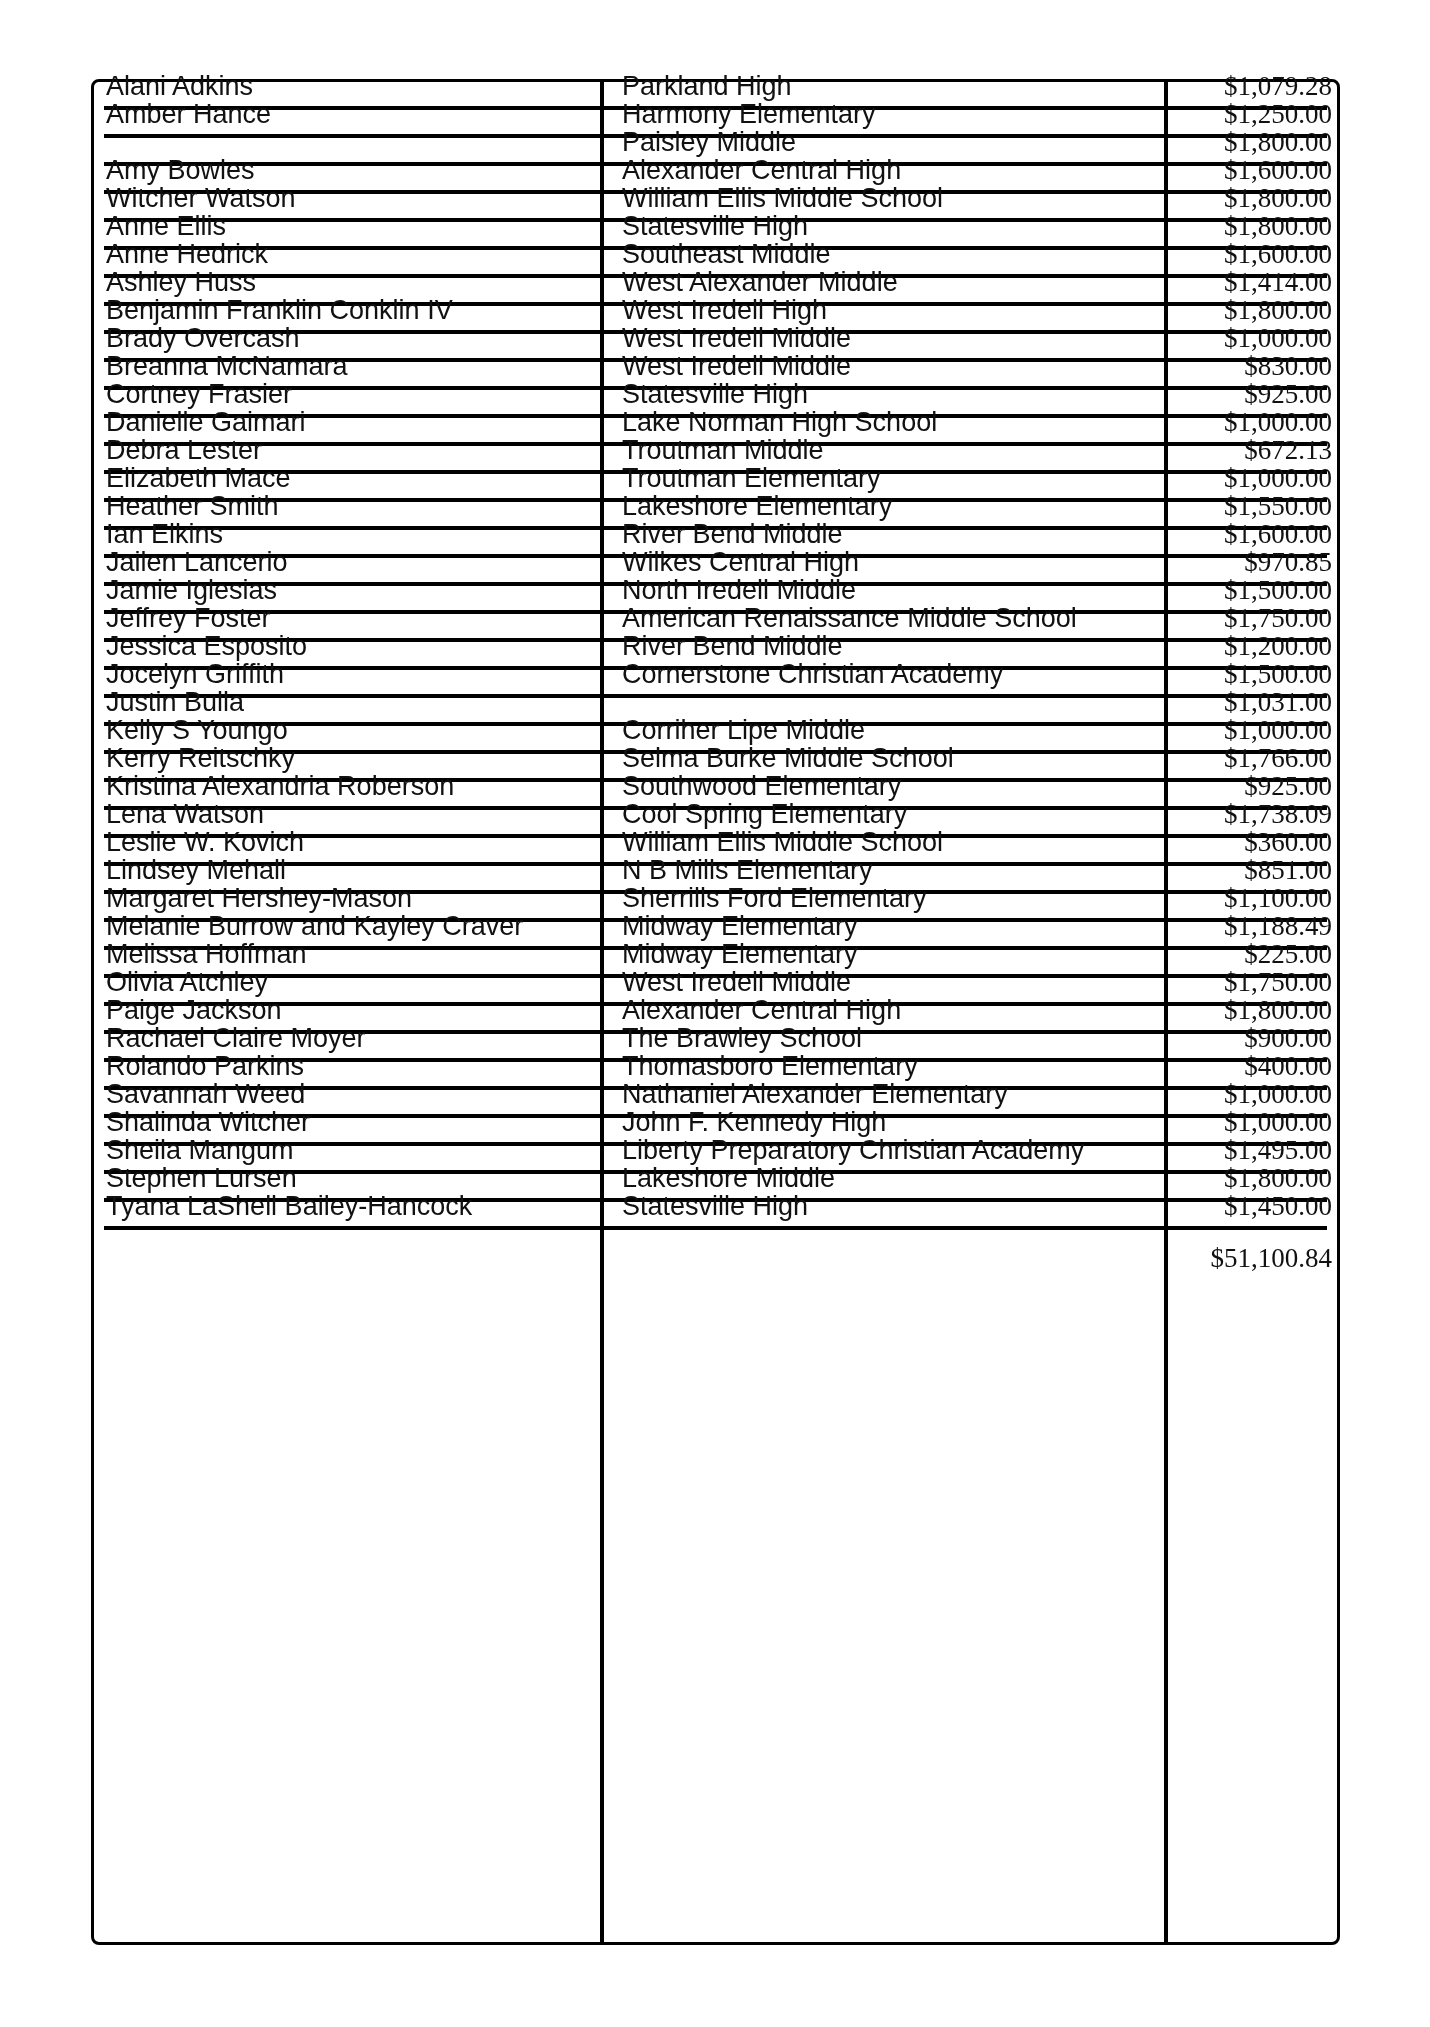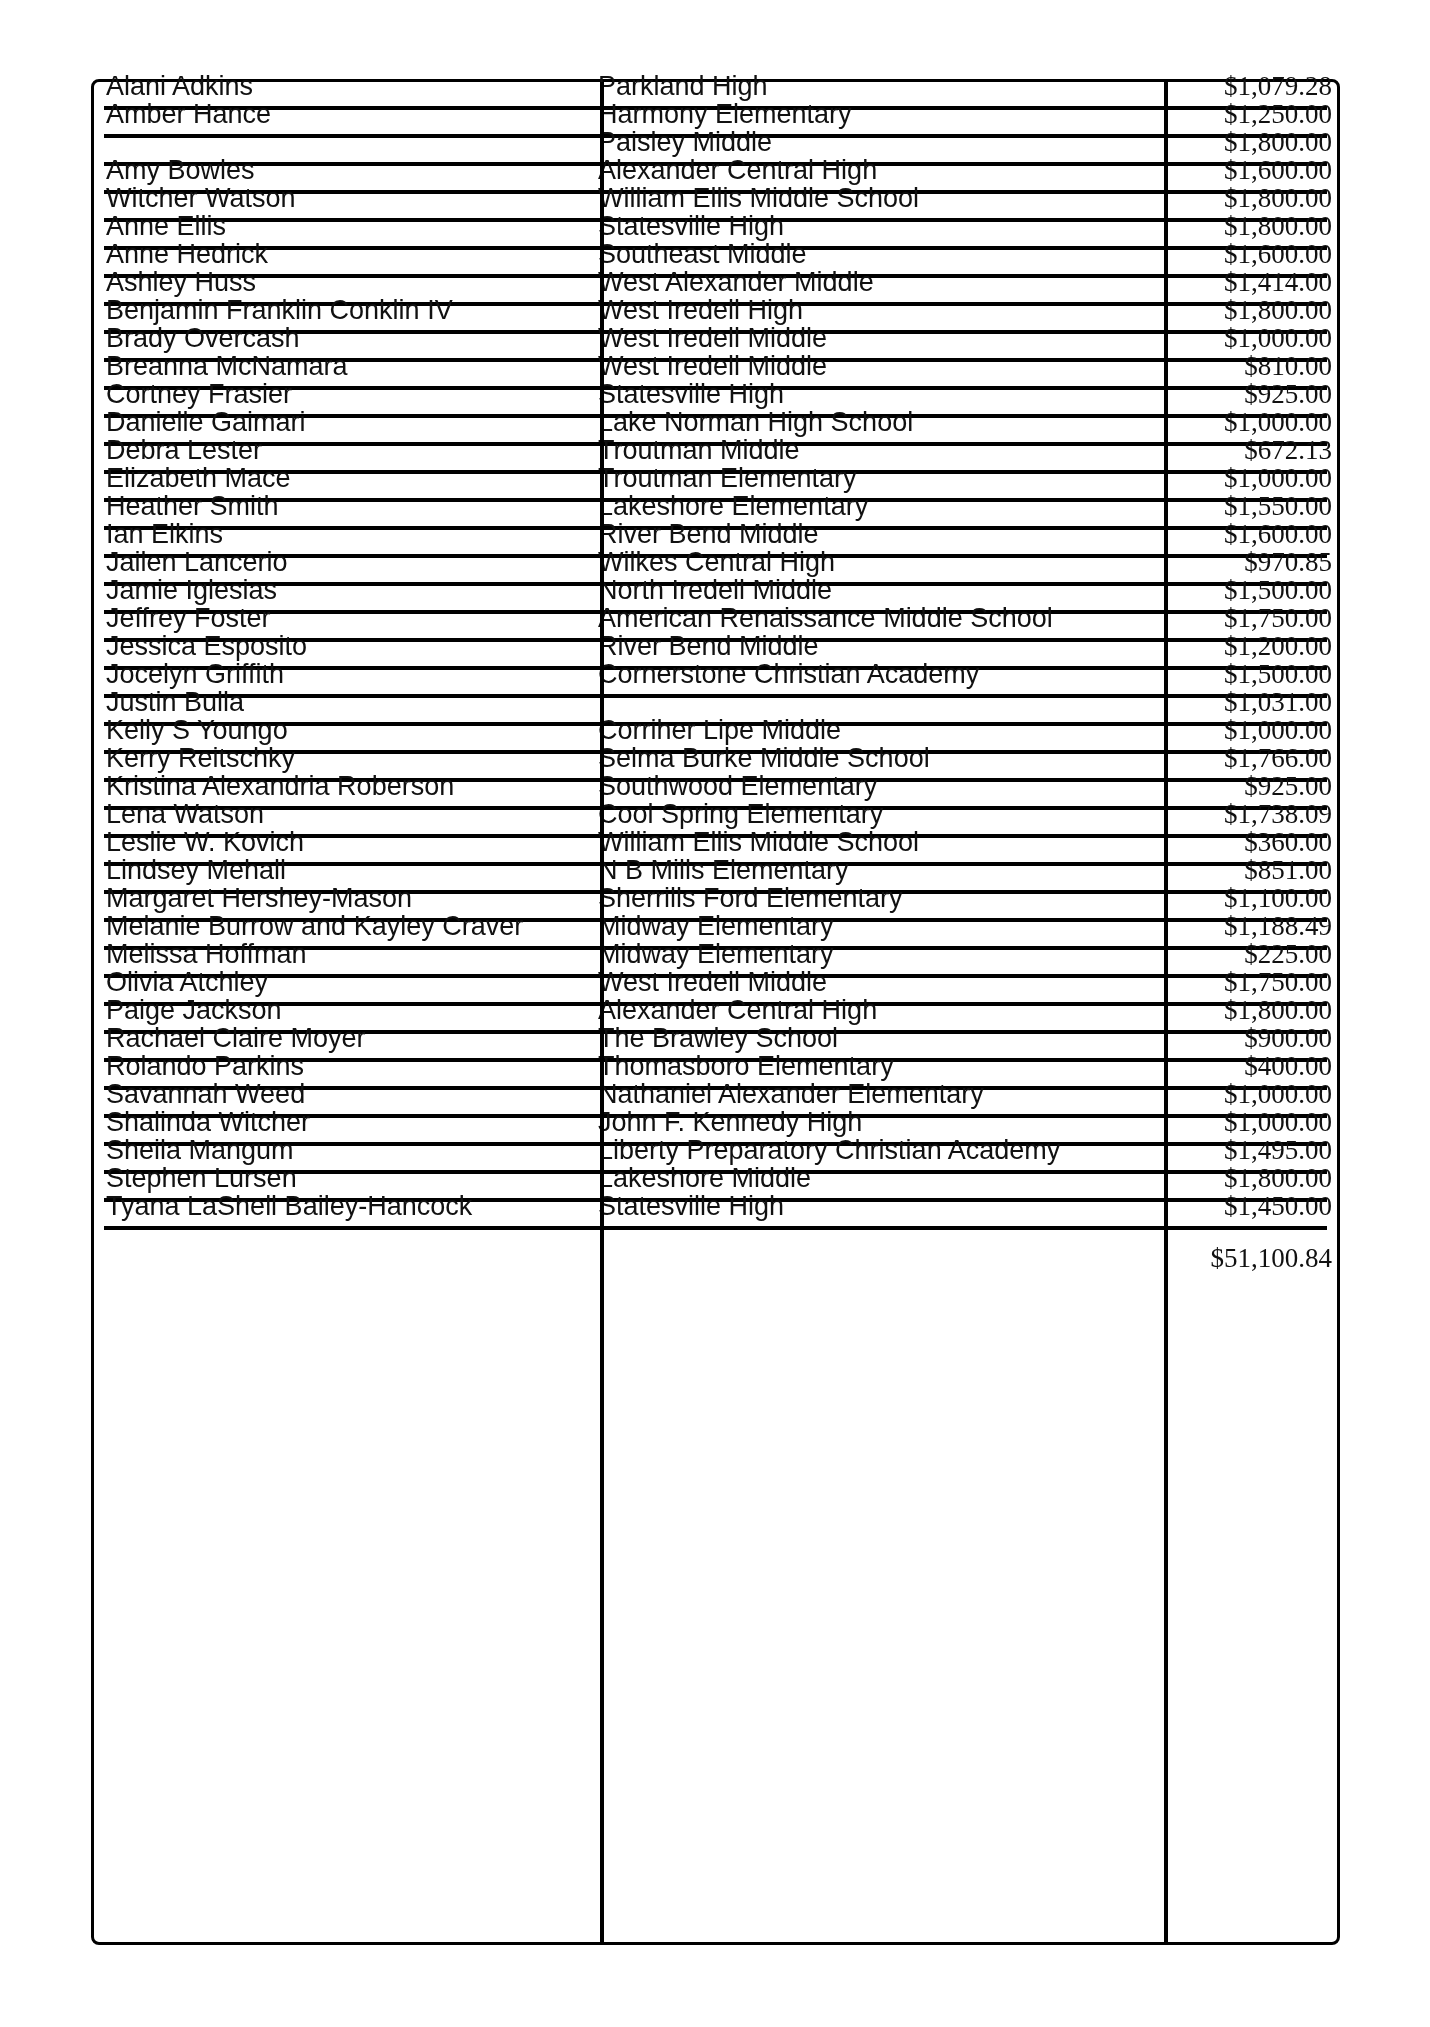--- a/index.html
+++ b/index.html
@@ -9,21 +9,21 @@
            border: 3px solid #000; border-radius: 8px; box-sizing: border-box; }
   .vline { position: absolute; top: 0; bottom: 0; width: 4px; background: #000; }
   #v1 { left: 506px; }
   #v2 { left: 1070px; }
   #rows { position: absolute; left: 0; top: 0; right: 0; }
   .row { position: relative; height: 28px; }
   .row::after { content: ""; position: absolute; left: 10px; right: 10px; bottom: 0; height: 4px; background: #000; }
   .cell { position: absolute; top: 0; bottom: 4px; display: flex; align-items: flex-end;
           font-size: 27px; line-height: 1; padding-bottom: 6px; box-sizing: border-box; white-space: nowrap; }
   .c-name { left: 12px; width: 490px; }
-  .c-school { left: 504px; width: 540px; }
+  .c-school { left: 528px; width: 540px; }
   .c-amt { left: 1076px; width: 162px; justify-content: flex-end; font-family: Liberation Serif, serif; }
   .total-row { position: relative; height: 54px; }
   .total-row .cell { bottom: 0; padding-bottom: 12px; text-align: center; }
 </style>
 </head>
 <body>
 
 <div id="sheet">
   <div id="rows">
       <div class="row">
@@ -72,21 +72,21 @@
         <div class="cell c-amt">$1,800.00</div>
       </div>
       <div class="row">
         <div class="cell c-name">Brady Overcash</div>
         <div class="cell c-school">West Iredell Middle</div>
         <div class="cell c-amt">$1,000.00</div>
       </div>
       <div class="row">
         <div class="cell c-name">Breanna McNamara</div>
         <div class="cell c-school">West Iredell Middle</div>
-        <div class="cell c-amt">$810.00</div>
+        <div class="cell c-amt">$830.00</div>
       </div>
       <div class="row">
         <div class="cell c-name">Cortney Frasier</div>
         <div class="cell c-school">Statesville High</div>
         <div class="cell c-amt">$925.00</div>
       </div>
       <div class="row">
         <div class="cell c-name">Danielle Gaimari</div>
         <div class="cell c-school">Lake Norman High School</div>
         <div class="cell c-amt">$1,000.00</div>

